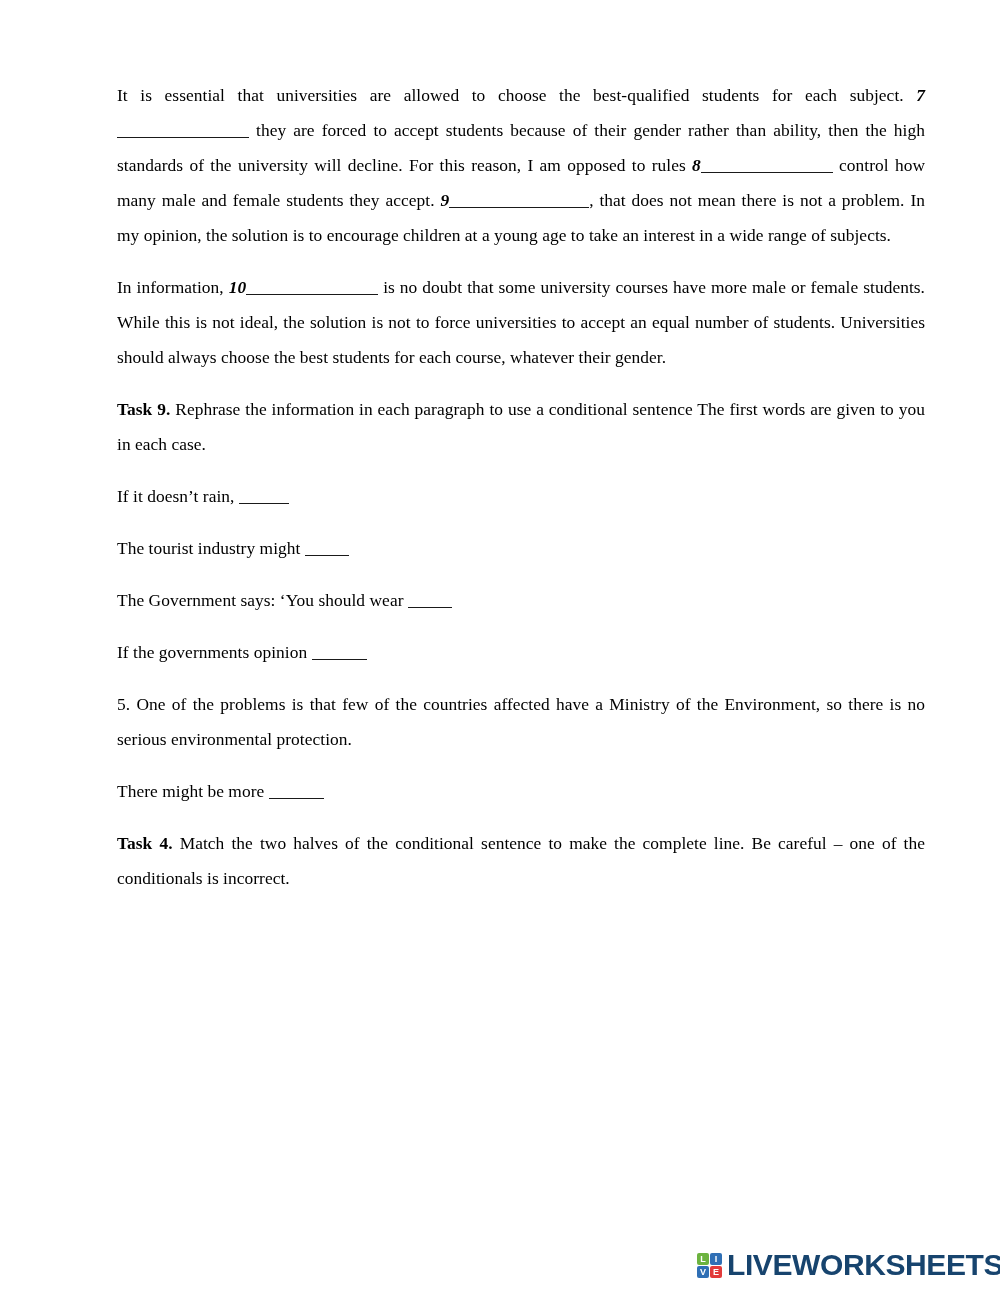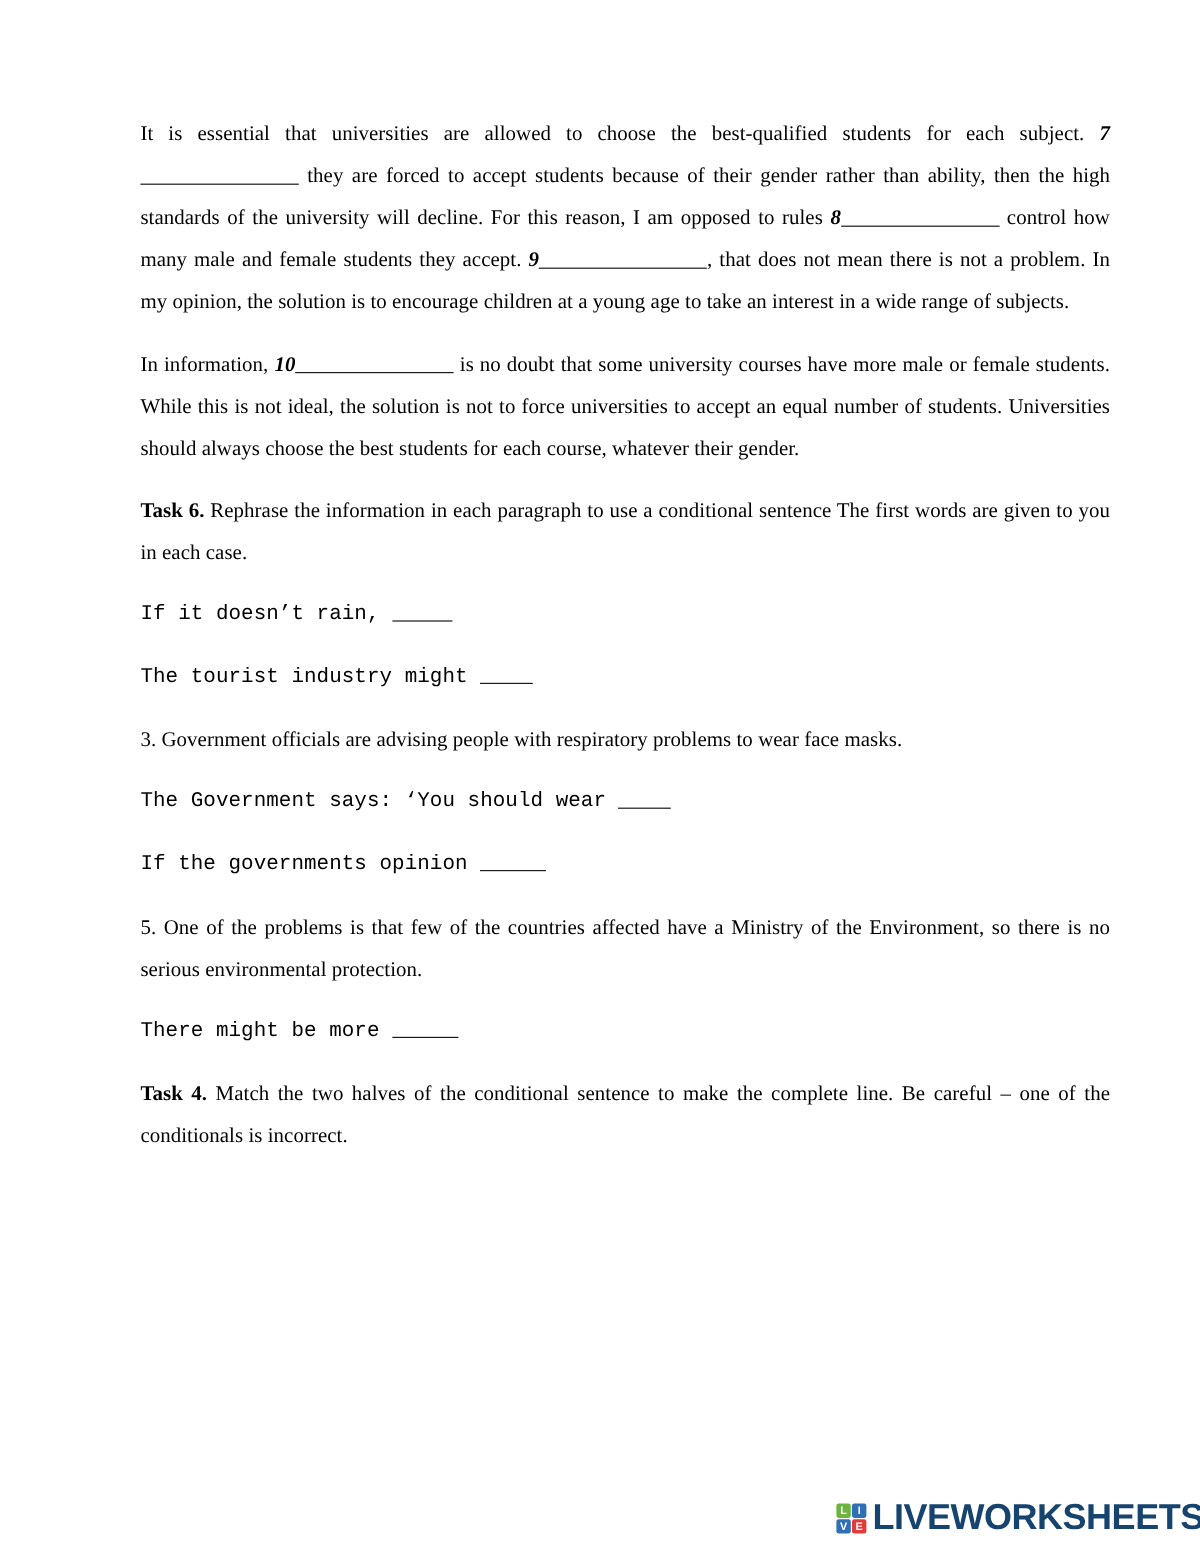--- a/index.html
+++ b/index.html
@@ -25,21 +25,21 @@
   }
 
   .content {
     position: absolute;
     left: 117px;
     top: 78px;
     width: 808px;
   }
 
   p.para {
-    margin: 16px 0 17px 0;
+    margin: 0 0 17px 0;
     font-size: 17.4px;
     line-height: 35px;
     text-align: justify;
     text-justify: inter-word;
     letter-spacing: 0.05px;
   }
 
   .b { font-weight: bold; }
   .bi { font-weight: bold; font-style: italic; }
 
@@ -51,21 +51,21 @@
     height: 15px;
     margin-bottom: -2px;
   }
   .blank-long { width: 132px; }
   .blank-long2 { width: 140px; }
   .blank-short { width: 50px; }
   .blank-xshort { width: 44px; }
   .blank-mid { width: 55px; }
 
   
-  .gap-lg { margin-bottom: 21px; font-family: Liberation Mono, monospace; }
+  .gap-lg { margin-bottom: 21px; }
 
   
   .logo {
     position: absolute;
     left: 697px;
     top: 1245px;
     display: flex;
     align-items: center;
     height: 40px;
   }
@@ -108,34 +108,31 @@
 
     <p class="para">
       <span>It is essential that universities are allowed to choose the best-qualified students for each subject. </span><span class="bi">7</span><span class="blank blank-long"></span><span> they are forced to accept students because of their gender rather than ability, then the high standards of the university will decline. For this reason, I am opposed to rules </span><span class="bi">8</span><span class="blank blank-long"></span><span> control how many male and female students they accept. </span><span class="bi">9</span><span class="blank blank-long2"></span><span>, that does not mean there is not a problem. In my opinion, the solution is to encourage children at a young age to take an interest in a wide range of subjects.</span>
     </p>
 
     <p class="para">
       <span>In information, </span><span class="bi">10</span><span class="blank blank-long"></span><span> is no doubt that some university courses have more male or female students. While this is not ideal, the solution is not to force universities to accept an equal number of students. Universities should always choose the best students for each course, whatever their gender.</span>
     </p>
 
     <p class="para">
-      <span class="b">Task 6.</span><span> Rephrase the information in each paragraph to use a conditional sentence The first words are given to you in each case.</span>
+      <span class="b">Task 9.</span><span> Rephrase the information in each paragraph to use a conditional sentence The first words are given to you in each case.</span>
     </p>
 
     <p class="para gap-lg">
       <span>If it doesn’t rain, </span><span class="blank blank-short"></span>
     </p>
 
     <p class="para gap-lg">
       <span>The tourist industry might </span><span class="blank blank-xshort"></span>
     </p>
 
-    <p class="para">
-      <span>3.</span><span> Government officials are advising people with respiratory problems to wear face masks.</span>
-    </p>
     <p class="para gap-lg">
       <span>The Government says: ‘You should wear </span><span class="blank blank-xshort"></span>
     </p>
 
     <p class="para gap-lg">
       <span>If the governments opinion </span><span class="blank blank-mid"></span>
     </p>
 
     <p class="para">
       <span>5.</span><span> One of the problems is that few of the countries affected have a Ministry of the Environment, so there is no serious environmental protection.</span>

